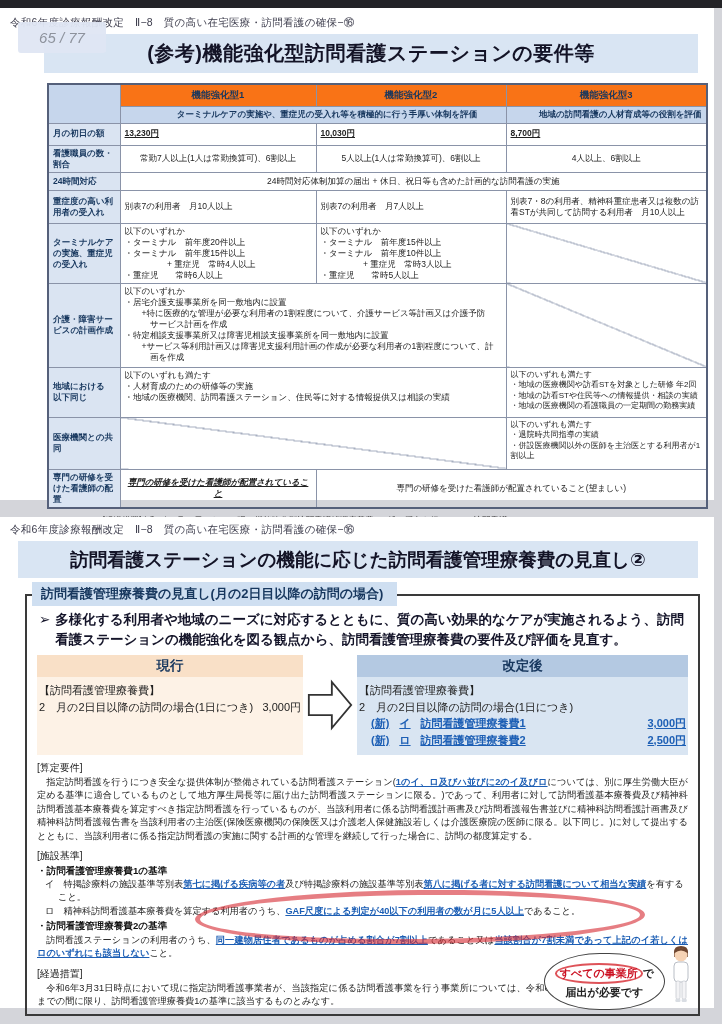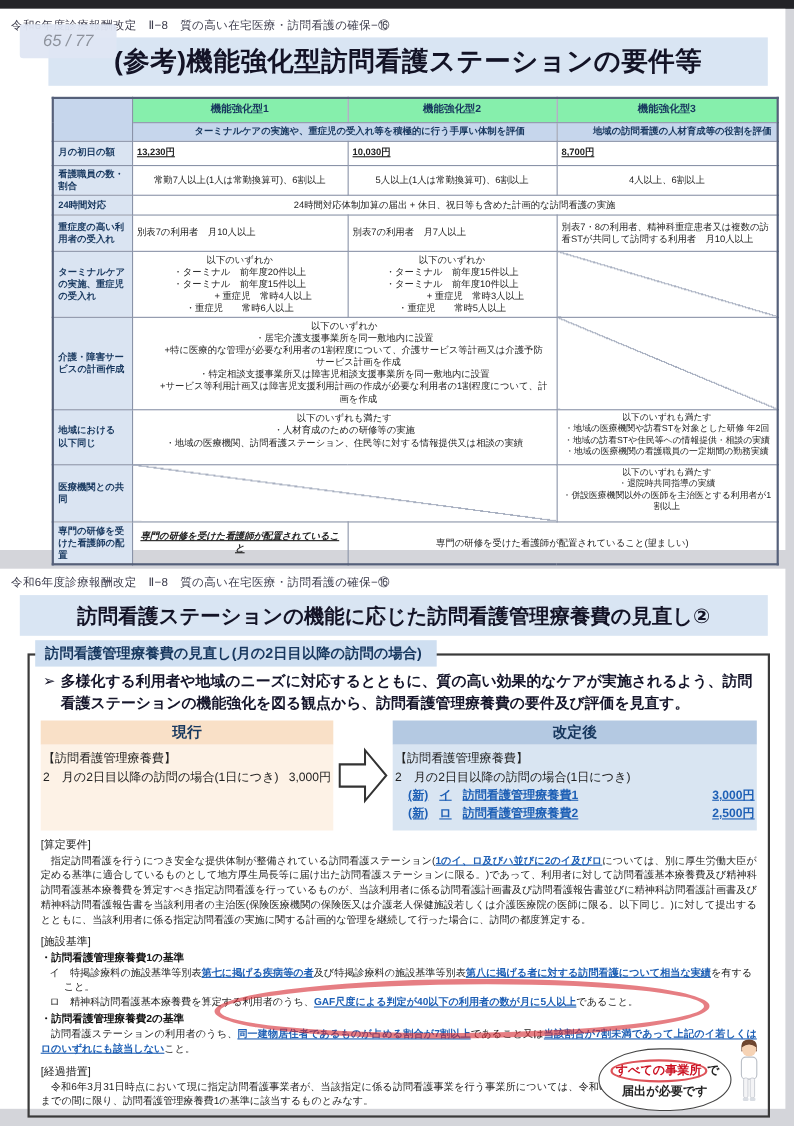--- a/index.html
+++ b/index.html
@@ -18,33 +18,33 @@
   #slide2 .doc-header{margin-top:6px;}
 
   .indicator{
     position:absolute;top:14px;left:18px;width:88px;height:31px;
     background:rgba(223,230,243,0.95);border-radius:3px;
     color:#8d929c;font-size:15px;display:flex;align-items:center;justify-content:center;z-index:4;font-style:italic;
   }
 
   .title-band{background:#d9e5f3;margin:4px 16px 0 18px;padding:6px 4px;text-align:center;
     font-weight:bold;color:#131326;}
-  #slide1 .title-band{font-size:24px;letter-spacing:0.5px;margin-left:44px;}
+  #slide1 .title-band{font-size:20px;letter-spacing:0.5px;margin-left:44px;}
   #slide2 .title-band{font-size:18.5px;}
 
   
   table.req{border-collapse:collapse;margin:10px 0 0 47px;width:659px;table-layout:fixed;
     border:2px solid #55607a;}
   .req th,.req td{border:1px solid #8a93a8;font-size:8.5px;color:#222;padding:2px 4px;
     vertical-align:middle;line-height:1.3;overflow:hidden;}
-  .req .ch{background:#86efac;color:#17375e;font-weight:bold;text-align:center;font-size:9.5px;}
+  .req .ch{background:#f97316;color:#17375e;font-weight:bold;text-align:center;font-size:9.5px;}
   .req .sub{background:#c6d6ec;color:#17375e;font-weight:bold;text-align:center;font-size:8.5px;padding-left:32px;}
   .req .rh{background:#dae4f2;color:#17375e;font-weight:bold;text-align:left;padding-left:4px;}
   .req td.center{text-align:center;}
-  .req td.pre{white-space:pre-line;vertical-align:top;text-align:center;}
+  .req td.pre{white-space:pre-line;vertical-align:top;}
   .req td.small{font-size:8px;}
   .fee{color:#1793c8;font-weight:bold;text-decoration:underline;text-align:left;font-size:11px;}
   .blue-cell{color:#1d5fb5;font-weight:bold;text-decoration:underline;text-align:center;font-style:italic;}
   .diag{background-image:linear-gradient(to top right,
       transparent calc(50% - 0.6px), #a7afc0 calc(50% - 0.6px),
       #a7afc0 calc(50% + 0.6px), transparent calc(50% + 0.6px));}
   .note1{font-size:8.5px;color:#333;text-align:center;margin-top:5px;white-space:pre-line;line-height:1.45;}
 
   
   .panel{position:relative;border:2px solid #3a3a3a;margin:16px 14px 0 25px;

